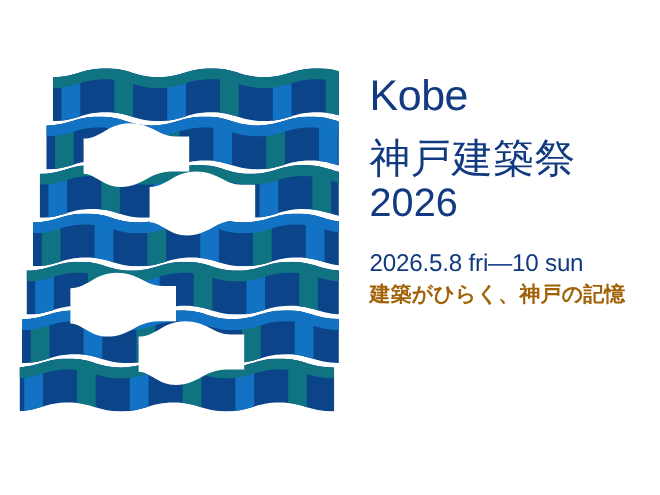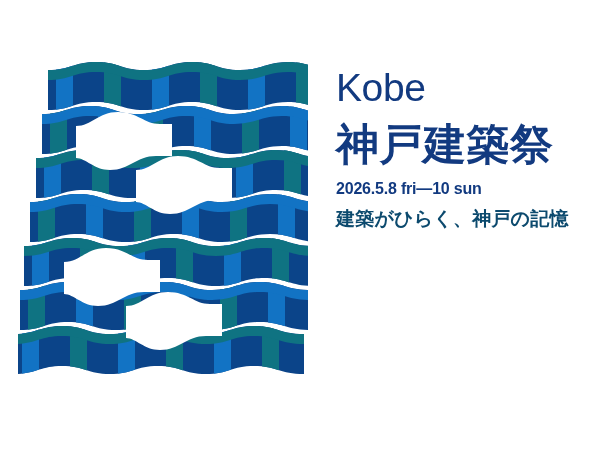--- a/index.html
+++ b/index.html
@@ -35,47 +35,47 @@
   .en-title {
     color: #123a80;
     font-size: 39px;
     line-height: 43px;
     letter-spacing: -0.4px;
     font-weight: 400;
     white-space: nowrap;
   }
   .jp-title {
     color: #123a80;
-    font-size: 43px;
+    font-size: 37px;
     line-height: 40px;
     letter-spacing: 0.5px;
-    font-weight: 700;
+    font-weight: 400;
     margin-top: 15px;
     white-space: nowrap;
     font-family: "DejaVu Sans", sans-serif;
   }
   .year {
     color: #123a80;
     font-size: 36px;
     line-height: 40px;
     letter-spacing: 0px;
     font-weight: 400;
     white-space: nowrap;
   }
   .date-line {
     color: #123a80;
-    font-size: 16px;
+    font-size: 22px;
     line-height: 26px;
     letter-spacing: -0.2px;
-    font-weight: 700;
-    margin-top: 12px;
+    font-weight: 400;
+    margin-top: 22px;
     white-space: nowrap;
   }
   .tagline {
-    color: #0c4a6e;
+    color: #a16207;
     font-size: 19px;
     line-height: 24px;
     letter-spacing: 0.2px;
     font-weight: 700;
     margin-top: 4px;
     white-space: nowrap;
     font-family: "DejaVu Sans", sans-serif;
   }
 </style>
 </head>
@@ -264,17 +264,18 @@
                    C 60,44 54,58 34,58
                    C 18,58 10,46 0,46 Z"></path>
         </g>
       </g>
     </svg>
   </div>
 
   <div id="text-block">
     <div class="en-title">Kobe</div>
     <div class="jp-title">神戸建築祭</div>
+    <div class="year">2026</div>
     <div class="date-line">2026.5.8 fri—10 sun</div>
     <div class="tagline">建築がひらく、神戸の記憶</div>
   </div>
 
 </div>
 
 </body></html>

